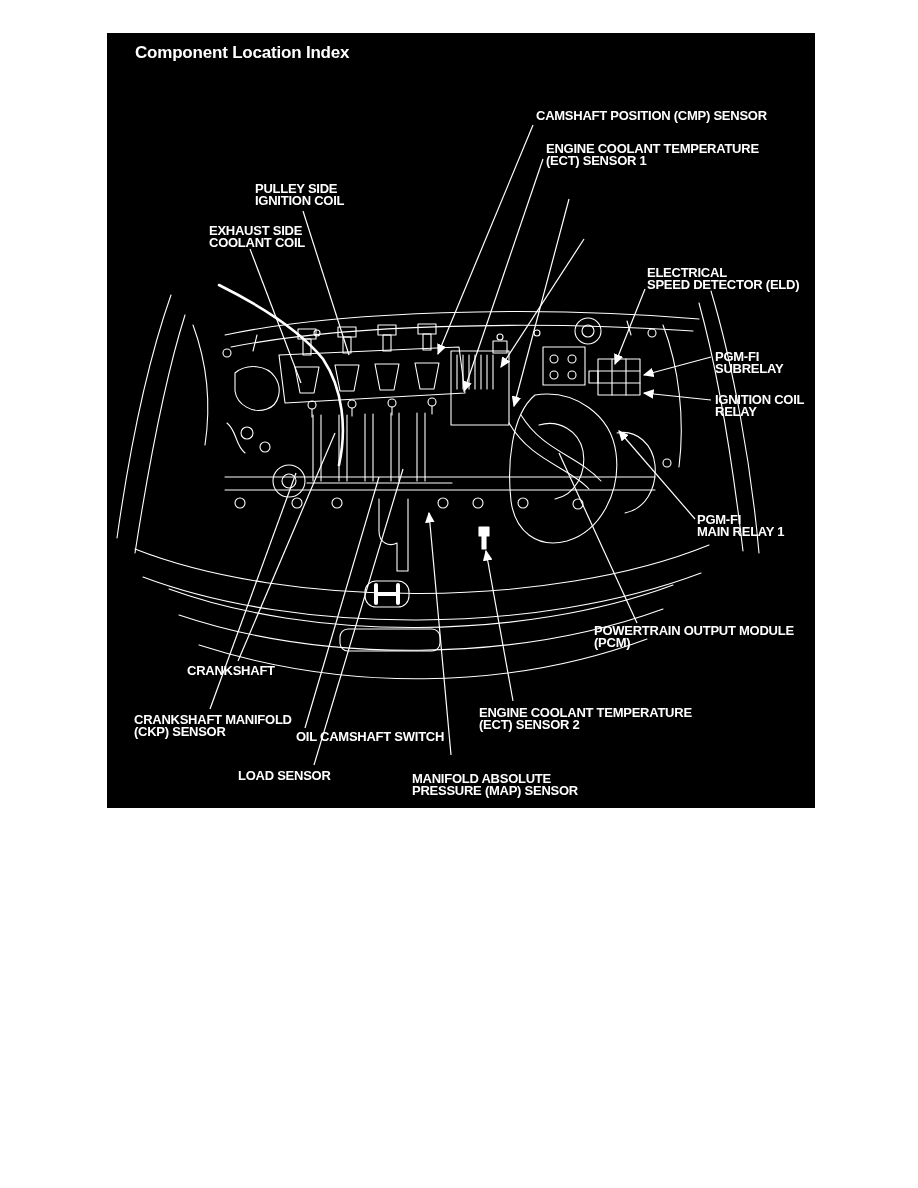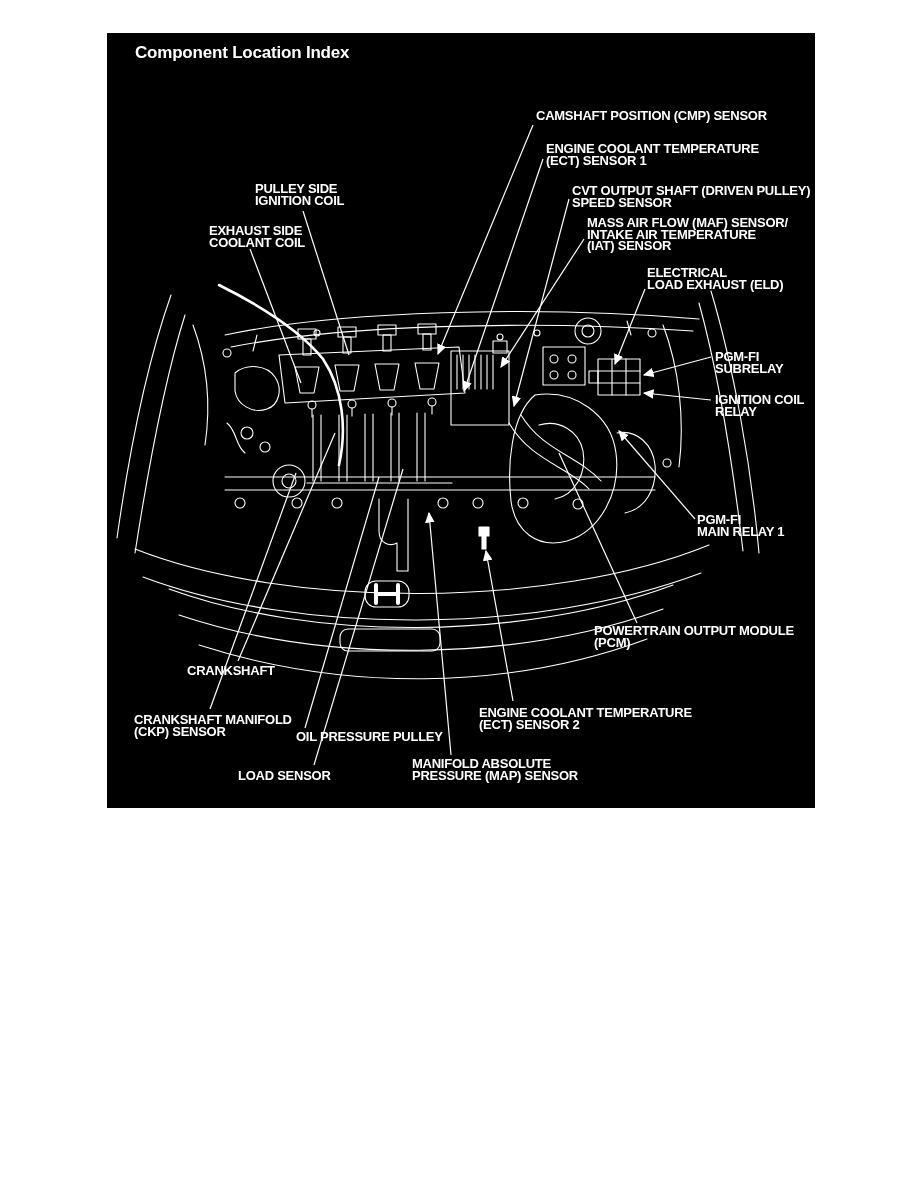--- a/index.html
+++ b/index.html
@@ -156,41 +156,36 @@
         <line class="leader" x1="198" y1="695" x2="272" y2="444"></line>
         <line class="leader" x1="207" y1="732" x2="296" y2="436"></line>
         <line class="leader" x1="344" y1="722" x2="322" y2="480" marker-end="url(#arw)"></line>
         <line class="leader" x1="406" y1="668" x2="379" y2="518" marker-end="url(#arw)"></line>
       </g>
     </svg>
 
     <div class="lbl" style="left:429px;top:77px">CAMSHAFT POSITION (CMP) SENSOR</div>
     <div class="lbl" style="left:439px;top:110px">ENGINE COOLANT TEMPERATURE
 (ECT) SENSOR 1</div>
-    <div class="lbl" style="left:465px;top:152px">CVT OUTPUT SHAFT (DRIVEN PULLEY)
-SPEED SENSOR</div>
-    <div class="lbl" style="left:480px;top:184px">MASS AIR FLOW (MAF) SENSOR/
-INTAKE AIR TEMPERATURE
-(IAT) SENSOR</div>
     <div class="lbl" style="left:540px;top:234px">ELECTRICAL
-LOAD EXHAUST (ELD)</div>
+SPEED DETECTOR (ELD)</div>
     <div class="lbl" style="left:608px;top:318px">PGM-FI
 SUBRELAY</div>
     <div class="lbl" style="left:608px;top:361px">IGNITION COIL
 RELAY</div>
     <div class="lbl" style="left:590px;top:481px">PGM-FI
 MAIN RELAY 1</div>
     <div class="lbl" style="left:487px;top:592px">POWERTRAIN OUTPUT MODULE (PCM)</div>
     <div class="lbl" style="left:148px;top:150px">PULLEY SIDE
 IGNITION COIL</div>
     <div class="lbl" style="left:102px;top:192px">EXHAUST SIDE
 COOLANT COIL</div>
     <div class="lbl" style="left:80px;top:632px">CRANKSHAFT</div>
     <div class="lbl" style="left:27px;top:681px">CRANKSHAFT MANIFOLD
 (CKP) SENSOR</div>
-    <div class="lbl" style="left:189px;top:698px">OIL PRESSURE PULLEY</div>
+    <div class="lbl" style="left:189px;top:698px">OIL CAMSHAFT SWITCH</div>
     <div class="lbl" style="left:131px;top:737px">LOAD SENSOR</div>
-    <div class="lbl" style="left:305px;top:725px">MANIFOLD ABSOLUTE
+    <div class="lbl" style="left:305px;top:740px">MANIFOLD ABSOLUTE
 PRESSURE (MAP) SENSOR</div>
     <div class="lbl" style="left:372px;top:674px">ENGINE COOLANT TEMPERATURE
 (ECT) SENSOR 2</div>
   </div>
 </div>
 
 </body></html>

